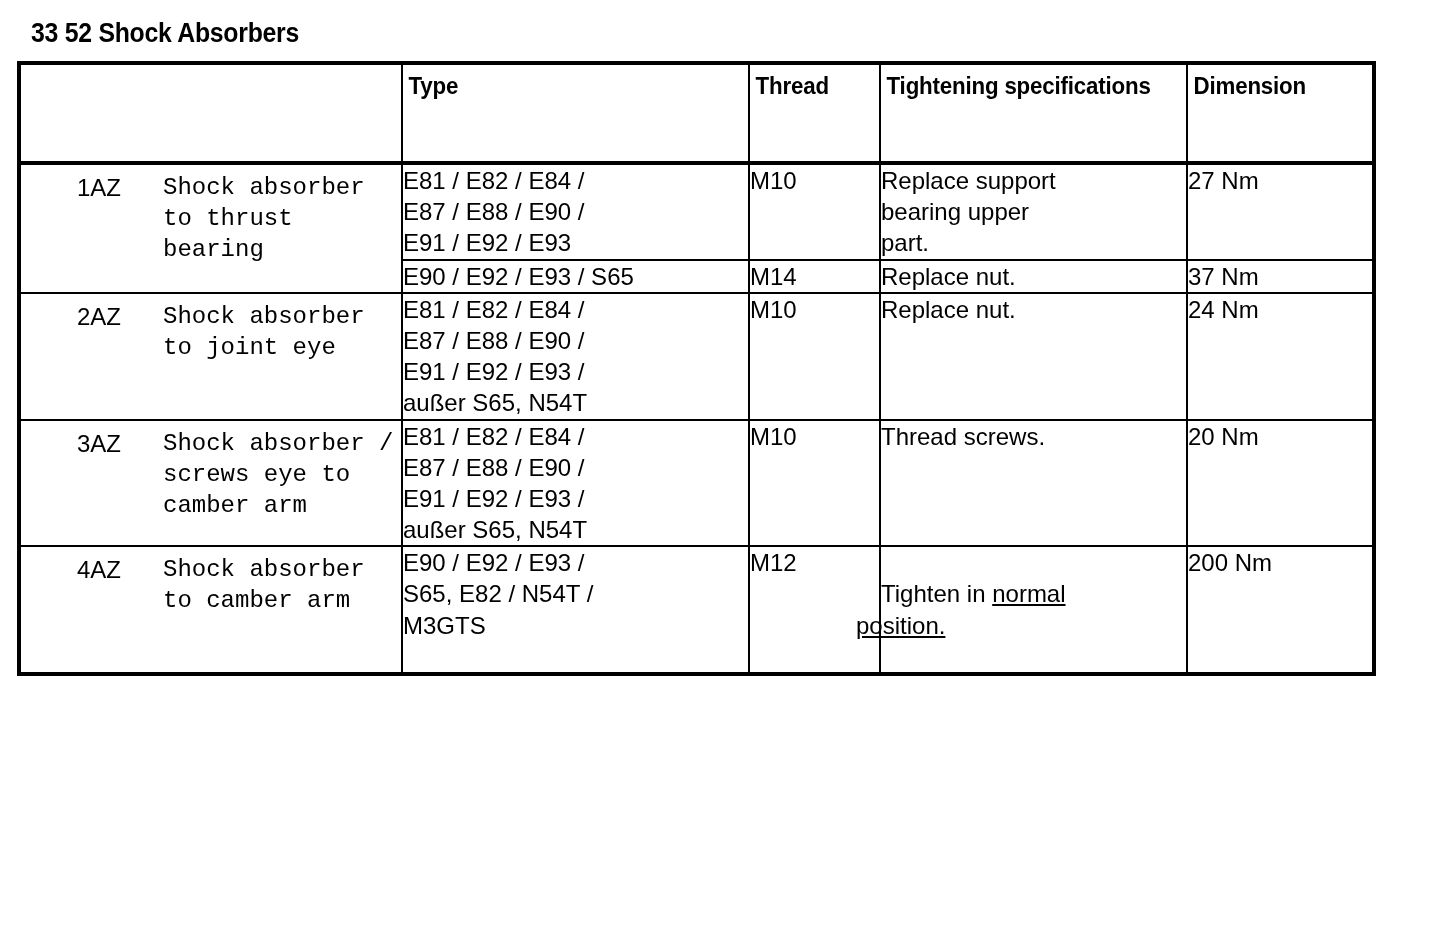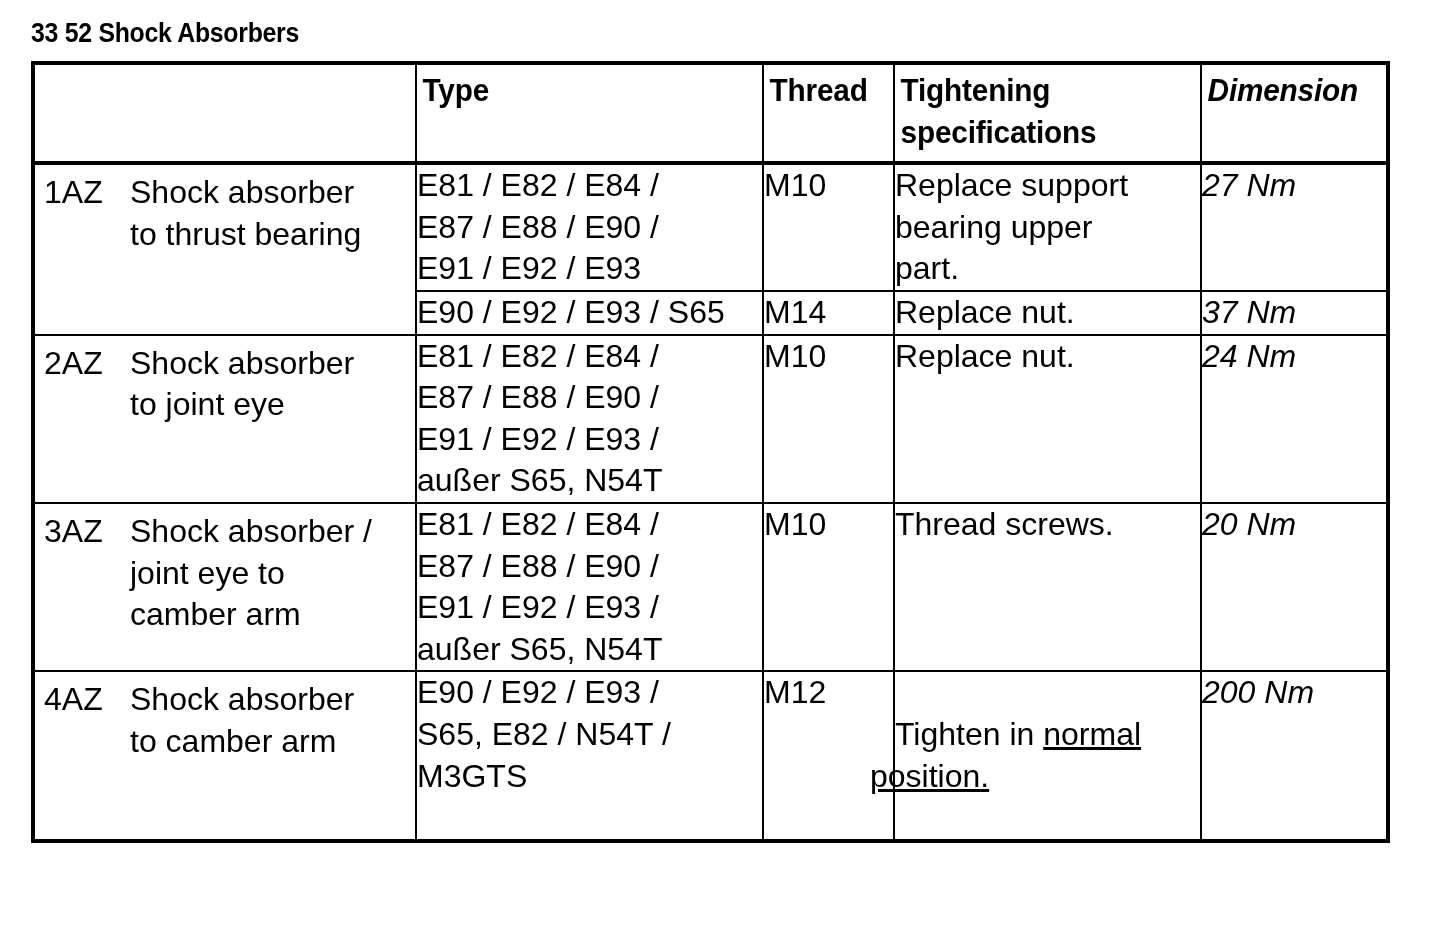--- a/index.html
+++ b/index.html
@@ -31,26 +31,26 @@
     font-weight: bold;
     letter-spacing: -0.3px;
     line-height: 1.05;
     white-space: nowrap;
     transform: scaleX(0.92);
     transform-origin: left top;
   }
 
   #spec-table {
     position: absolute;
-    left: 31px;
+    left: 17px;
     top: 61px;
     width: 1355px;
     border-collapse: collapse;
     table-layout: fixed;
-    font-size: 32px;
+    font-size: 24px;
     line-height: 1.30;
   }
 
   #spec-table td, #spec-table th {
     border: 2px solid #000000;
     vertical-align: top;
     padding: 0;
     text-align: left;
     font-weight: normal;
   }
@@ -60,21 +60,20 @@
     outline: none;
   }
   #spec-table tr:first-child td {
     border-top: 4px solid #000;
   }
   #spec-table td.col-first {
     border-left: 4px solid #000;
   }
   #spec-table td.col-last {
     border-right: 4px solid #000;
-    font-style: italic;
   }
   #spec-table tr.last-row td {
     border-bottom: 4px solid #000;
   }
   #spec-table tr.header-row td {
     border-bottom: 4px solid #000;
     font-weight: bold;
     letter-spacing: -0.2px;
   }
   #spec-table tr.header-row td .hdr {
@@ -97,24 +96,26 @@
   .desc-cell { position: relative; }
   .desc-wrap {
     display: flex;
     align-items: flex-start;
     padding: 7px 4px 9px 9px;
   }
   .desc-id {
     flex: 0 0 auto;
     width: 86px;
     white-space: nowrap;
+    margin-left: 47px;
   }
   .desc-text {
     flex: 1 1 auto;
     white-space: pre-line;
+    font-family: Liberation Mono, monospace;
   }
 
   .type-cell, .thread-cell, .dim-cell {
     white-space: pre-line;
   }
 
   .spec-cell {
     padding: 7px 4px 9px 7px;
     white-space: pre-line;
   }
@@ -204,21 +205,21 @@
         <td class="cell-pad thread-cell">M10</td>
         <td class="spec-cell">Replace nut.</td>
         <td class="col-last cell-pad dim-cell">24 Nm</td>
       </tr>
 
       <tr>
         <td class="col-first desc-cell">
           <div class="desc-wrap">
             <span class="desc-id">3AZ</span>
             <span class="desc-text">Shock absorber /
-joint eye to
+screws eye to
 camber arm</span>
           </div>
         </td>
         <td class="cell-pad type-cell">E81 / E82 / E84 /
 E87 / E88 / E90 /
 E91 / E92 / E93 /
 außer S65, N54T</td>
         <td class="cell-pad thread-cell">M10</td>
         <td class="spec-cell">Thread screws.</td>
         <td class="col-last cell-pad dim-cell">20 Nm</td>

